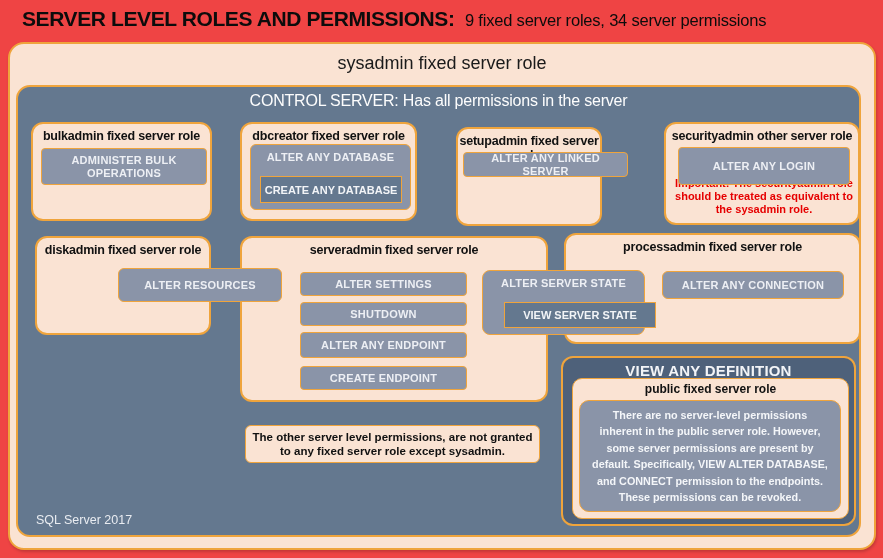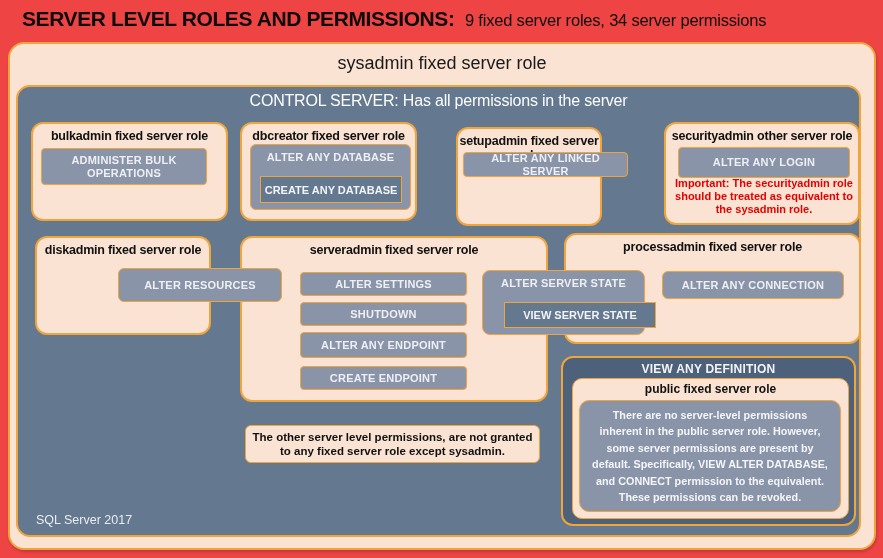--- a/index.html
+++ b/index.html
@@ -48,21 +48,21 @@
     color:var(--red);font-size:11px;font-weight:700;line-height:13px;}
 
   .note-box{left:245px;top:425px;width:295px;height:38px;background:var(--peach);
     border:1.5px solid var(--gold);border-radius:6px;display:flex;align-items:center;
     justify-content:center;text-align:center;font-size:11.5px;font-weight:700;color:#111;
     line-height:14px;z-index:2;padding:0 6px;}
 
   .vad-box{left:561px;top:356px;width:295px;height:170px;background:var(--slate-dark);
     border:2px solid var(--gold);border-radius:12px;z-index:2;}
   .vad-label{position:absolute;left:0;top:4px;width:100%;text-align:center;color:#F2F4F7;
-    font-size:12px;font-weight:700;letter-spacing:0.2px;}
+    font-size:15px;font-weight:700;letter-spacing:0.2px;}
   .public-box{position:absolute;left:9px;top:20px;width:277px;height:141px;
     background:var(--peach);border:1.5px solid var(--gold);border-radius:10px;}
   .public-title{position:absolute;left:0;top:3px;width:100%;text-align:center;
     font-size:12px;font-weight:700;color:#111;}
   .public-note{position:absolute;left:6px;top:21px;width:262px;height:112px;
     background:var(--slate-light);border:1.5px solid var(--gold);border-radius:10px;
     color:#F4F6F9;font-size:10.8px;font-weight:700;text-align:center;line-height:16.5px;
     display:flex;align-items:center;justify-content:center;padding:4px 10px;}
 
   .footer-label{position:absolute;left:36px;top:513px;color:#E9ECF1;font-size:12.5px;z-index:4;}
@@ -76,41 +76,41 @@
     <span class="t-bold">SERVER LEVEL ROLES AND PERMISSIONS:</span>
     <span class="t-sub">9 fixed server roles, 34 server permissions</span>
   </div>
 
   <div class="box sysadmin-box"></div>
   <div class="sysadmin-title">sysadmin fixed server role</div>
 
   <div class="box control-box"></div>
   <div class="control-title">CONTROL SERVER: Has all permissions in the server</div>
 
-  <div class="box role-box" style="left:31px;top:122px;width:197px;height:99px;">
+  <div class="box role-box" style="left:31px;top:122px;width:181px;height:99px;">
     <div class="role-title">bulkadmin fixed server role</div>
     <div class="perm" style="left:8px;top:24px;width:166px;height:37px;">ADMINISTER BULK OPERATIONS</div>
   </div>
 
   <div class="box role-box" style="left:240px;top:122px;width:177px;height:99px;">
     <div class="role-title">dbcreator fixed server role</div>
     <div class="perm-group" style="left:8px;top:20px;width:161px;height:66px;border-radius:6px;">
       <div class="group-label">ALTER ANY DATABASE</div>
       <div class="perm-nested" style="left:9px;top:31px;width:142px;height:27px;">CREATE ANY DATABASE</div>
     </div>
   </div>
 
   <div class="box role-box" style="left:456px;top:127px;width:146px;height:99px;">
     <div class="role-title">setupadmin fixed server role</div>
     <div class="perm" style="left:5px;top:23px;width:165px;height:25px;">ALTER ANY LINKED SERVER</div>
   </div>
 
   <div class="box role-box" style="left:664px;top:122px;width:196px;height:103px;">
     <div class="role-title">securityadmin other server role</div>
-    <div class="perm" style="left:12px;top:23px;width:172px;height:31px;">ALTER ANY LOGIN</div>
+    <div class="perm" style="left:12px;top:23px;width:172px;height:38px;">ALTER ANY LOGIN</div>
     <div class="warning-text" style="top:53px;">Important: The securityadmin role should be treated as equivalent to the sysadmin role.</div>
   </div>
 
   <div class="box role-box" style="left:35px;top:236px;width:176px;height:99px;">
     <div class="role-title">diskadmin fixed server role</div>
   </div>
   <div class="perm" style="left:118px;top:268px;width:164px;height:34px;border-radius:6px;z-index:3;">ALTER RESOURCES</div>
 
   <div class="box role-box" style="left:240px;top:236px;width:308px;height:166px;">
     <div class="role-title">serveradmin fixed server role</div>
@@ -129,19 +129,19 @@
 
   <div class="box role-box" style="left:564px;top:233px;width:297px;height:111px;">
     <div class="role-title">processadmin fixed server role</div>
     <div class="perm" style="left:96px;top:36px;width:182px;height:28px;border-radius:6px;">ALTER ANY CONNECTION</div>
   </div>
 
   <div class="box vad-box">
     <div class="vad-label">VIEW ANY DEFINITION</div>
     <div class="public-box">
       <div class="public-title">public fixed server role</div>
-      <div class="public-note">There are no server-level permissions inherent in the public server role. However, some server permissions are present by default. Specifically, VIEW ALTER DATABASE, and CONNECT permission to the equivalent. These permissions can be revoked.</div>
+      <div class="public-note">There are no server-level permissions inherent in the public server role. However, some server permissions are present by default. Specifically, VIEW ALTER DATABASE, and CONNECT permission to the endpoints. These permissions can be revoked.</div>
     </div>
   </div>
 
   <div class="footer-label">SQL Server 2017</div>
 
 </div>
 
 </body></html>

